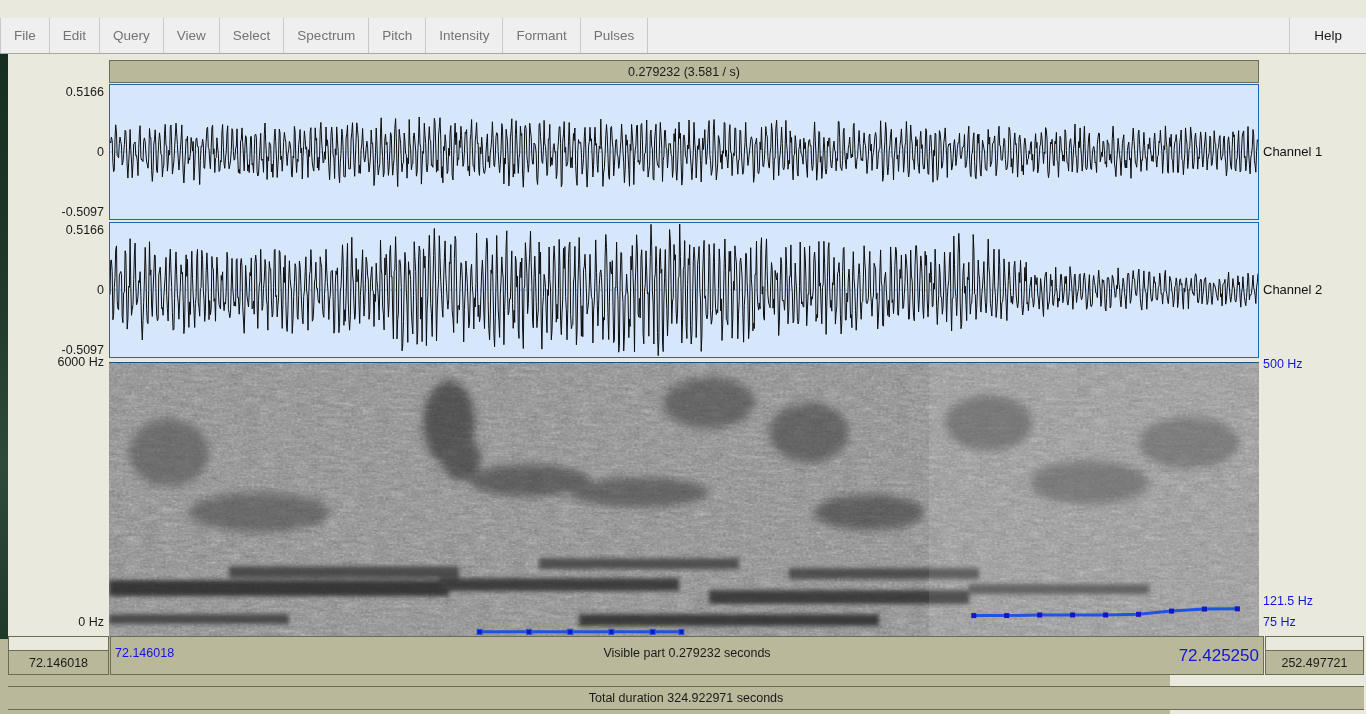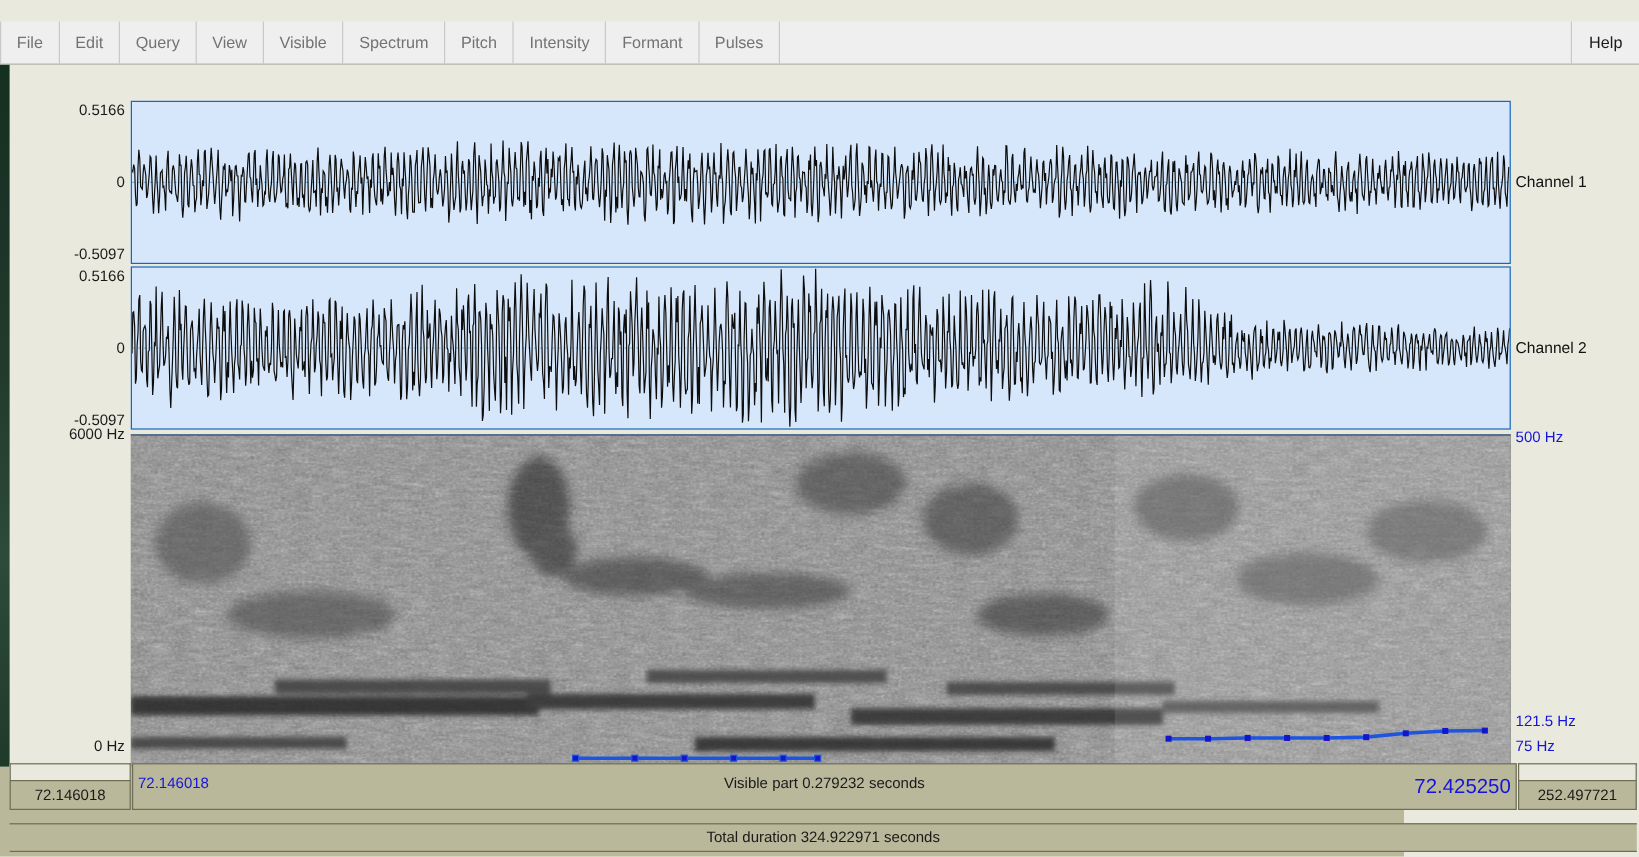--- a/index.html
+++ b/index.html
@@ -63,21 +63,21 @@
     padding: 0 13px;
     font-size: 13.5px; color: #737373;
     border-right: 1px solid #c9c9c9;
     cursor: default;
     white-space: nowrap;
   }
   .menu-item:first-child { border-left: 1px solid #c9c9c9; }
   .menu-spacer { flex: 1 1 auto; }
   .menu-help {
     display: flex; align-items: center; justify-content: center;
-    padding: 0 14px;
+    padding: 0 24px;
     font-size: 13.5px; color: #1c1c1c;
     border-left: 1px solid #c9c9c9;
     cursor: default;
   }
 
   
   .editor {
     position: absolute; left: 0; top: 54px;
     width: 1366px; height: 585px;
     background: #e9e9dd;
@@ -210,34 +210,35 @@
 <body>
 
 <div id="app">
 
 
   <div class="menubar">
     <div class="menu-item">File</div>
     <div class="menu-item">Edit</div>
     <div class="menu-item">Query</div>
     <div class="menu-item">View</div>
-    <div class="menu-item">Visible</div>
+    <div class="menu-item">Select</div>
     <div class="menu-item">Spectrum</div>
     <div class="menu-item">Pitch</div>
     <div class="menu-item">Intensity</div>
     <div class="menu-item">Formant</div>
     <div class="menu-item">Pulses</div>
     <div class="menu-spacer"></div>
     <div class="menu-help">Help</div>
   </div>
 
   <div class="editor">
 
     <div class="leftstripe"></div>
 
+    <div class="timehead">0.279232 (3.581  / s)</div>
 
     <div class="ylab" style="left:0; top:31px;">0.5166</div>
     <div class="ylab" style="left:0; top:91px;">0</div>
     <div class="ylab" style="left:0; top:151px;">-0.5097</div>
 
     <div class="wave" id="wave1">
       <svg viewBox="0 0 1148 134" preserveAspectRatio="none">
         <line x1="0" y1="67" x2="1148" y2="67" stroke="#6fb7e8" stroke-width="1" stroke-dasharray="2,3"></line>
         <path id="w1" fill="none" stroke="#0d0d0d" stroke-width="1" d="M0.0 56.4L0.7 58.0L1.4 52.1L2.2 55.6L2.9 77.2L3.6 86.7L4.3 84.9L5.0 54.3L5.7 39.8L6.5 47.9L7.2 70.4L7.9 71.7L8.6 72.7L9.3 58.5L10.0 52.0L10.8 56.6L11.5 61.0L12.2 80.0L12.9 77.4L13.6 69.4L14.4 59.7L15.1 45.2L15.8 46.4L16.5 62.5L17.2 81.0L17.9 93.1L18.7 77.2L19.4 64.8L20.1 44.5L20.8 65.3L21.5 76.0L22.2 92.7L23.0 78.7L23.7 59.1L24.4 58.3L25.1 57.0L25.8 70.8L26.5 70.2L27.3 76.5L28.0 90.6L28.7 63.6L29.4 48.2L30.1 40.7L30.9 72.4L31.6 75.0L32.3 74.7L33.0 76.6L33.7 56.2L34.4 52.9L35.2 56.9L35.9 68.1L36.6 76.9L37.3 79.2L38.0 83.2L38.7 73.6L39.5 43.5L40.2 52.6L40.9 52.7L41.6 85.5L42.3 96.4L43.0 87.1L43.8 59.1L44.5 54.3L45.2 44.8L45.9 61.9L46.6 85.4L47.4 87.7L48.1 69.5L48.8 56.5L49.5 47.8L50.2 54.4L50.9 69.4L51.7 69.8L52.4 91.9L53.1 83.3L53.8 80.1L54.5 49.3L55.2 39.4L56.0 60.4L56.7 60.9L57.4 86.1L58.1 78.4L58.8 65.2L59.6 70.1L60.3 41.8L61.0 40.0L61.7 60.9L62.4 89.1L63.1 83.3L63.9 76.0L64.6 63.6L65.3 51.3L66.0 38.2L66.7 48.9L67.4 59.4L68.2 73.6L68.9 85.0L69.6 76.4L70.3 65.2L71.0 55.7L71.8 39.9L72.5 65.9L73.2 88.2L73.9 98.0L74.6 83.1L75.3 70.1L76.1 54.2L76.8 55.4L77.5 51.2L78.2 78.6L78.9 72.8L79.6 75.1L80.4 68.3L81.1 52.5L81.8 57.0L82.5 66.1L83.2 56.5L83.9 95.2L84.7 81.4L85.4 63.5L86.1 53.6L86.8 53.0L87.5 61.5L88.3 61.6L89.0 83.0L89.7 99.6L90.4 75.4L91.1 61.3L91.8 61.7L92.6 54.2L93.3 58.6L94.0 83.0L94.7 83.4L95.4 68.9L96.1 57.7L96.9 43.8L97.6 42.2L98.3 62.3L99.0 64.0L99.7 76.2L100.4 83.8L101.2 63.2L101.9 42.9L102.6 40.1L103.3 69.1L104.0 63.7L104.8 87.5L105.5 73.3L106.2 72.6L106.9 52.8L107.6 61.9L108.3 68.4L109.1 86.5L109.8 85.4L110.5 75.5L111.2 77.0L111.9 48.0L112.6 39.5L113.4 62.6L114.1 79.0L114.8 83.3L115.5 72.8L116.2 67.6L117.0 47.4L117.7 40.8L118.4 75.7L119.1 83.8L119.8 80.5L120.5 76.0L121.3 65.5L122.0 43.7L122.7 45.9L123.4 66.5L124.1 75.2L124.8 74.2L125.6 64.0L126.3 61.0L127.0 43.8L127.7 70.6L128.4 87.6L129.2 84.2L129.9 88.6L130.6 56.0L131.3 54.9L132.0 42.9L132.7 57.6L133.5 72.1L134.2 85.9L134.9 62.2L135.6 50.7L136.3 52.5L137.0 68.7L137.8 86.1L138.5 79.8L139.2 87.5L139.9 72.6L140.6 51.7L141.3 51.4L142.1 79.8L142.8 78.3L143.5 87.9L144.2 69.6L144.9 50.1L145.7 49.1L146.4 52.4L147.1 86.9L147.8 91.0L148.5 89.7L149.2 75.5L150.0 61.6L150.7 48.3L151.4 75.3L152.1 74.9L152.8 74.1L153.5 87.3L154.3 49.5L155.0 38.0L155.7 56.3L156.4 69.2L157.1 94.5L157.9 71.8L158.6 75.9L159.3 57.5L160.0 58.6L160.7 60.7L161.4 86.9L162.2 79.0L162.9 92.3L163.6 74.6L164.3 52.5L165.0 44.0L165.7 56.2L166.5 74.0L167.2 92.5L167.9 80.6L168.6 69.2L169.3 44.1L170.0 48.0L170.8 74.7L171.5 71.2L172.2 86.2L172.9 74.7L173.6 57.4L174.4 47.4L175.1 53.3L175.8 57.1L176.5 71.3L177.2 80.5L177.9 69.3L178.7 64.9L179.4 56.3L180.1 58.9L180.8 64.8L181.5 89.1L182.2 92.1L183.0 71.2L183.7 73.1L184.4 41.3L185.1 46.5L185.8 72.0L186.6 87.5L187.3 74.1L188.0 76.6L188.7 59.7L189.4 53.5L190.1 44.5L190.9 68.0L191.6 63.0L192.3 94.0L193.0 71.3L193.7 60.5L194.4 45.9L195.2 54.6L195.9 64.3L196.6 61.9L197.3 73.7L198.0 92.4L198.7 64.7L199.5 71.4L200.2 46.9L200.9 42.7L201.6 67.2L202.3 78.0L203.1 83.3L203.8 86.1L204.5 70.8L205.2 42.8L205.9 55.4L206.6 53.1L207.4 83.0L208.1 72.4L208.8 85.3L209.5 74.5L210.2 45.2L210.9 37.4L211.7 57.0L212.4 65.9L213.1 78.0L213.8 77.3L214.5 66.8L215.3 74.3L216.0 42.0L216.7 60.8L217.4 54.8L218.1 63.6L218.8 81.1L219.6 94.8L220.3 78.5L221.0 49.4L221.7 42.1L222.4 51.2L223.1 69.9L223.9 72.9L224.6 93.5L225.3 63.8L226.0 70.1L226.7 41.9L227.4 54.2L228.2 66.4L228.9 89.4L229.6 97.7L230.3 77.6L231.0 68.5L231.8 44.1L232.5 49.4L233.2 65.4L233.9 91.7L234.6 91.8L235.3 91.8L236.1 53.0L236.8 48.7L237.5 40.1L238.2 71.5L238.9 84.0L239.6 83.9L240.4 83.7L241.1 54.2L241.8 47.4L242.5 37.7L243.2 56.0L243.9 77.8L244.7 91.3L245.4 72.0L246.1 54.0L246.8 37.8L247.5 44.5L248.3 53.4L249.0 88.2L249.7 80.0L250.4 88.4L251.1 64.7L251.8 59.0L252.6 43.5L253.3 61.1L254.0 73.0L254.7 77.0L255.4 73.2L256.1 63.2L256.9 56.2L257.6 62.2L258.3 76.1L259.0 87.0L259.7 81.8L260.5 71.8L261.2 45.0L261.9 58.5L262.6 57.8L263.3 73.9L264.0 100.5L264.8 90.1L265.5 67.5L266.2 43.0L266.9 58.0L267.6 79.6L268.3 90.0L269.1 83.1L269.8 78.7L270.5 48.3L271.2 32.8L271.9 60.0L272.6 71.4L273.4 92.0L274.1 88.2L274.8 55.1L275.5 49.1L276.2 59.7L277.0 57.2L277.7 75.7L278.4 90.4L279.1 82.8L279.8 66.7L280.5 47.7L281.3 50.1L282.0 75.6L282.7 90.2L283.4 81.4L284.1 73.7L284.8 43.7L285.6 33.6L286.3 52.6L287.0 82.6L287.7 101.6L288.4 73.9L289.2 44.3L289.9 51.7L290.6 58.2L291.3 74.7L292.0 86.8L292.7 78.8L293.5 77.8L294.2 48.0L294.9 55.9L295.6 68.9L296.3 69.6L297.0 93.2L297.8 72.8L298.5 78.7L299.2 34.5L299.9 57.8L300.6 63.4L301.4 84.7L302.1 79.7L302.8 78.7L303.5 50.6L304.2 47.9L304.9 56.0L305.7 66.1L306.4 91.2L307.1 87.7L307.8 67.0L308.5 53.7L309.2 32.0L310.0 58.7L310.7 62.4L311.4 99.1L312.1 81.3L312.8 66.4L313.5 68.4L314.3 38.2L315.0 50.5L315.7 58.4L316.4 82.5L317.1 87.0L317.9 79.0L318.6 53.8L319.3 41.6L320.0 55.0L320.7 55.8L321.4 80.5L322.2 79.8L322.9 82.3L323.6 57.9L324.3 33.4L325.0 37.2L325.7 58.9L326.5 87.2L327.2 74.9L327.9 85.8L328.6 50.1L329.3 42.2L330.0 32.7L330.8 54.2L331.5 92.5L332.2 81.6L332.9 97.8L333.6 61.6L334.4 65.5L335.1 49.7L335.8 56.8L336.5 71.7L337.2 88.5L337.9 86.1L338.7 63.2L339.4 70.6L340.1 47.2L340.8 40.6L341.5 65.3L342.2 90.6L343.0 94.9L343.7 70.6L344.4 53.5L345.1 38.2L345.8 59.6L346.6 47.6L347.3 80.5L348.0 73.0L348.7 74.3L349.4 55.7L350.1 62.6L350.9 41.3L351.6 50.4L352.3 66.6L353.0 81.4L353.7 78.8L354.4 67.2L355.2 47.1L355.9 48.4L356.6 44.6L357.3 66.7L358.0 85.8L358.8 81.1L359.5 91.0L360.2 55.4L360.9 48.6L361.6 34.5L362.3 61.3L363.1 81.1L363.8 81.4L364.5 86.9L365.2 56.5L365.9 49.0L366.6 37.6L367.4 58.4L368.1 58.0L368.8 85.4L369.5 90.4L370.2 62.2L370.9 68.8L371.7 52.3L372.4 62.1L373.1 80.6L373.8 87.2L374.5 88.5L375.3 84.1L376.0 67.3L376.7 56.3L377.4 48.9L378.1 76.8L378.8 71.2L379.6 82.7L380.3 67.3L381.0 62.8L381.7 53.6L382.4 36.8L383.1 53.6L383.9 80.2L384.6 81.7L385.3 70.1L386.0 51.7L386.7 47.7L387.5 48.9L388.2 66.7L388.9 79.4L389.6 87.7L390.3 79.4L391.0 65.9L391.8 38.6L392.5 43.1L393.2 71.5L393.9 98.9L394.6 73.1L395.3 79.0L396.1 44.3L396.8 50.7L397.5 56.8L398.2 76.3L398.9 100.9L399.6 86.0L400.4 51.9L401.1 45.7L401.8 33.8L402.5 60.1L403.2 92.1L404.0 79.0L404.7 88.7L405.4 49.4L406.1 35.7L406.8 54.6L407.5 72.2L408.3 88.3L409.0 73.3L409.7 68.3L410.4 41.1L411.1 50.5L411.8 48.6L412.6 89.4L413.3 102.2L414.0 84.6L414.7 43.3L415.4 40.4L416.1 43.9L416.9 70.9L417.6 78.2L418.3 87.2L419.0 78.1L419.7 38.2L420.5 45.9L421.2 52.1L421.9 71.5L422.6 79.0L423.3 79.1L424.0 58.0L424.8 59.0L425.5 61.9L426.2 68.3L426.9 94.6L427.6 99.5L428.3 82.1L429.1 39.7L429.8 38.3L430.5 51.5L431.2 61.9L431.9 76.3L432.7 78.4L433.4 65.2L434.1 35.4L434.8 58.9L435.5 61.3L436.2 72.6L437.0 90.5L437.7 85.5L438.4 53.9L439.1 54.5L439.8 39.4L440.5 81.5L441.3 72.5L442.0 80.1L442.7 73.1L443.4 61.4L444.1 58.6L444.9 67.3L445.6 66.6L446.3 93.6L447.0 88.8L447.7 65.7L448.4 56.8L449.2 42.0L449.9 41.6L450.6 58.4L451.3 101.7L452.0 99.2L452.7 57.3L453.5 48.6L454.2 36.6L454.9 67.4L455.6 62.0L456.3 81.3L457.0 80.3L457.8 76.5L458.5 56.6L459.2 37.5L459.9 60.6L460.6 82.5L461.4 72.6L462.1 82.9L462.8 61.3L463.5 48.5L464.2 55.6L464.9 43.0L465.7 80.7L466.4 94.3L467.1 100.3L467.8 65.1L468.5 54.6L469.2 58.1L470.0 57.6L470.7 57.1L471.4 67.6L472.1 89.1L472.8 82.4L473.5 73.5L474.3 51.8L475.0 42.4L475.7 61.0L476.4 86.0L477.1 102.1L477.9 84.0L478.6 61.1L479.3 56.8L480.0 42.3L480.7 56.1L481.4 53.8L482.2 71.7L482.9 92.0L483.6 80.5L484.3 57.3L485.0 42.2L485.7 60.3L486.5 58.6L487.2 79.4L487.9 87.3L488.6 69.3L489.3 61.0L490.1 63.9L490.8 34.1L491.5 60.6L492.2 67.0L492.9 101.4L493.6 88.1L494.4 82.6L495.1 68.1L495.8 50.6L496.5 39.5L497.2 49.9L497.9 68.8L498.7 90.9L499.4 94.3L500.1 65.0L500.8 42.6L501.5 41.5L502.3 56.1L503.0 62.7L503.7 90.8L504.4 80.4L505.1 67.7L505.8 54.8L506.6 54.5L507.3 69.7L508.0 71.5L508.7 83.4L509.4 78.9L510.1 67.5L510.9 55.5L511.6 39.0L512.3 53.1L513.0 66.9L513.7 77.8L514.4 97.7L515.2 84.2L515.9 49.7L516.6 60.2L517.3 54.9L518.0 68.7L518.8 84.3L519.5 101.2L520.2 59.3L520.9 65.5L521.6 39.4L522.3 49.9L523.1 62.4L523.8 99.6L524.5 75.4L525.2 65.1L525.9 60.4L526.6 41.0L527.4 40.0L528.1 77.1L528.8 75.1L529.5 79.4L530.2 76.0L531.0 40.1L531.7 38.5L532.4 54.7L533.1 84.9L533.8 86.2L534.5 68.6L535.3 68.1L536.0 57.9L536.7 35.0L537.4 73.0L538.1 92.1L538.8 86.1L539.6 80.6L540.3 48.4L541.0 45.0L541.7 61.2L542.4 63.6L543.1 93.4L543.9 95.1L544.6 55.2L545.3 46.6L546.0 39.2L546.7 73.0L547.5 80.2L548.2 80.1L548.9 82.6L549.6 56.2L550.3 37.4L551.0 49.2L551.8 63.6L552.5 96.5L553.2 75.5L553.9 71.3L554.6 45.9L555.3 45.0L556.1 62.4L556.8 65.0L557.5 83.0L558.2 72.6L558.9 58.4L559.6 59.0L560.4 58.6L561.1 69.4L561.8 71.3L562.5 92.4L563.2 84.4L564.0 48.7L564.7 56.4L565.4 43.7L566.1 85.9L566.8 95.2L567.5 81.8L568.3 61.4L569.0 37.1L569.7 53.4L570.4 48.3L571.1 77.3L571.8 100.1L572.6 91.9L573.3 53.0L574.0 49.9L574.7 55.2L575.4 70.1L576.2 72.7L576.9 78.6L577.6 60.0L578.3 63.9L579.0 35.0L579.7 58.7L580.5 72.1L581.2 81.9L581.9 94.7L582.6 82.1L583.3 66.0L584.0 37.4L584.8 58.0L585.5 67.2L586.2 93.0L586.9 77.4L587.6 60.8L588.3 64.4L589.1 53.5L589.8 62.0L590.5 75.4L591.2 97.0L591.9 75.1L592.7 53.1L593.4 64.5L594.1 56.8L594.8 44.6L595.5 66.9L596.2 79.3L597.0 70.3L597.7 58.3L598.4 43.1L599.1 35.6L599.8 69.4L600.5 75.5L601.3 90.3L602.0 86.7L602.7 80.1L603.4 44.3L604.1 34.5L604.9 59.0L605.6 76.0L606.3 94.9L607.0 88.1L607.7 78.4L608.4 50.6L609.2 53.5L609.9 61.0L610.6 77.3L611.3 69.5L612.0 84.1L612.7 65.8L613.5 68.3L614.2 37.4L614.9 38.0L615.6 71.5L616.3 65.2L617.0 73.2L617.8 83.0L618.5 71.1L619.2 47.9L619.9 39.7L620.6 65.9L621.4 68.9L622.1 90.6L622.8 74.7L623.5 67.9L624.2 70.7L624.9 42.9L625.7 43.3L626.4 69.4L627.1 78.0L627.8 89.2L628.5 75.3L629.2 75.2L630.0 45.1L630.7 46.2L631.4 67.8L632.1 80.2L632.8 89.3L633.6 85.5L634.3 68.0L635.0 57.5L635.7 37.4L636.4 59.0L637.1 66.1L637.9 80.5L638.6 75.1L639.3 68.0L640.0 61.9L640.7 54.5L641.4 51.8L642.2 55.0L642.9 73.4L643.6 97.3L644.3 91.0L645.0 59.8L645.8 56.9L646.5 53.2L647.2 64.3L647.9 86.8L648.6 88.7L649.3 85.3L650.1 56.9L650.8 64.8L651.5 42.3L652.2 62.6L652.9 81.3L653.6 81.8L654.4 74.3L655.1 60.1L655.8 41.6L656.5 49.4L657.2 51.1L657.9 71.6L658.7 81.6L659.4 83.1L660.1 67.9L660.8 62.8L661.5 38.3L662.3 46.7L663.0 75.6L663.7 94.9L664.4 73.6L665.1 73.4L665.8 43.9L666.6 35.2L667.3 52.3L668.0 70.4L668.7 90.6L669.4 75.1L670.1 69.4L670.9 58.8L671.6 42.0L672.3 58.5L673.0 82.1L673.7 84.7L674.5 81.6L675.2 59.2L675.9 35.4L676.6 58.8L677.3 66.1L678.0 84.2L678.8 75.4L679.5 78.6L680.2 45.9L680.9 57.5L681.6 52.5L682.3 78.8L683.1 94.8L683.8 70.7L684.5 69.3L685.2 50.6L685.9 57.3L686.6 71.0L687.4 87.9L688.1 91.1L688.8 64.6L689.5 61.4L690.2 54.4L691.0 68.1L691.7 69.1L692.4 73.2L693.1 79.2L693.8 53.1L694.5 63.6L695.3 57.5L696.0 72.8L696.7 84.2L697.4 92.4L698.1 63.4L698.8 55.7L699.6 54.5L700.3 60.9L701.0 60.5L701.7 80.6L702.4 85.6L703.2 79.5L703.9 52.1L704.6 36.9L705.3 55.8L706.0 69.0L706.7 95.2L707.5 82.9L708.2 68.5L708.9 46.4L709.6 47.6L710.3 77.2L711.0 71.5L711.8 93.5L712.5 84.0L713.2 67.3L713.9 52.4L714.6 62.0L715.3 83.8L716.1 89.1L716.8 83.6L717.5 56.1L718.2 61.3L718.9 53.0L719.7 53.2L720.4 72.3L721.1 81.3L721.8 83.0L722.5 74.2L723.2 62.8L724.0 56.1L724.7 65.3L725.4 66.9L726.1 85.8L726.8 73.5L727.5 75.6L728.3 36.4L729.0 36.6L729.7 52.2L730.4 81.4L731.1 83.5L731.8 85.5L732.6 75.6L733.3 47.0L734.0 43.3L734.7 66.6L735.4 76.0L736.2 83.8L736.9 68.2L737.6 74.1L738.3 63.2L739.0 59.5L739.7 52.1L740.5 66.1L741.2 73.0L741.9 69.1L742.6 72.0L743.3 42.1L744.0 38.3L744.8 63.1L745.5 82.0L746.2 83.7L746.9 74.4L747.6 71.5L748.4 57.4L749.1 45.5L749.8 58.3L750.5 67.2L751.2 75.4L751.9 73.4L752.7 75.9L753.4 58.4L754.1 47.8L754.8 57.9L755.5 60.7L756.2 72.2L757.0 88.5L757.7 79.4L758.4 70.4L759.1 51.0L759.8 49.0L760.5 65.8L761.3 59.2L762.0 85.4L762.7 72.1L763.4 67.6L764.1 62.1L764.9 51.1L765.6 47.5L766.3 52.2L767.0 84.0L767.7 80.0L768.4 68.8L769.2 64.6L769.9 63.1L770.6 35.8L771.3 53.3L772.0 66.5L772.7 96.3L773.5 90.7L774.2 67.8L774.9 56.4L775.6 37.4L776.3 45.2L777.1 79.4L777.8 89.8L778.5 82.5L779.2 65.3L779.9 60.1L780.6 49.5L781.4 44.2L782.1 72.1L782.8 73.7L783.5 94.9L784.2 72.8L784.9 65.2L785.7 52.8L786.4 52.5L787.1 74.1L787.8 70.0L788.5 86.3L789.3 69.7L790.0 60.4L790.7 54.5L791.4 43.9L792.1 59.1L792.8 64.3L793.6 87.2L794.3 77.0L795.0 60.7L795.7 57.2L796.4 36.5L797.1 53.5L797.9 83.7L798.6 92.0L799.3 86.9L800.0 58.0L800.7 40.0L801.4 52.2L802.2 58.9L802.9 75.1L803.6 74.8L804.3 84.5L805.0 67.7L805.8 51.7L806.5 61.0L807.2 54.7L807.9 77.5L808.6 82.6L809.3 88.3L810.1 53.4L810.8 46.3L811.5 63.5L812.2 59.7L812.9 79.0L813.6 84.0L814.4 83.6L815.1 66.4L815.8 43.7L816.5 45.4L817.2 72.7L818.0 88.6L818.7 89.4L819.4 66.8L820.1 50.2L820.8 50.1L821.5 62.6L822.3 76.3L823.0 97.2L823.7 65.3L824.4 70.7L825.1 48.1L825.8 48.9L826.6 82.0L827.3 95.2L828.0 90.6L828.7 74.1L829.4 45.6L830.1 48.1L830.9 56.7L831.6 83.3L832.3 81.9L833.0 75.5L833.7 58.9L834.5 51.9L835.2 42.9L835.9 57.4L836.6 70.7L837.3 92.5L838.0 62.2L838.8 59.1L839.5 60.0L840.2 58.1L840.9 68.6L841.6 85.1L842.3 82.4L843.1 72.5L843.8 59.3L844.5 54.6L845.2 63.0L845.9 80.5L846.7 73.7L847.4 63.4L848.1 57.6L848.8 57.7L849.5 48.1L850.2 69.6L851.0 73.7L851.7 70.4L852.4 62.3L853.1 62.3L853.8 61.0L854.5 49.5L855.3 82.5L856.0 82.1L856.7 76.6L857.4 67.9L858.1 49.9L858.8 41.2L859.6 74.1L860.3 89.3L861.0 91.6L861.7 69.2L862.4 67.9L863.2 53.7L863.9 47.8L864.6 76.6L865.3 91.1L866.0 93.8L866.7 78.7L867.5 49.5L868.2 58.2L868.9 49.0L869.6 72.0L870.3 86.0L871.0 91.1L871.8 74.2L872.5 55.2L873.2 58.9L873.9 63.3L874.6 67.0L875.3 83.3L876.1 84.8L876.8 85.6L877.5 65.0L878.2 44.4L878.9 59.2L879.7 52.2L880.4 81.8L881.1 79.3L881.8 76.2L882.5 58.5L883.2 58.2L884.0 55.8L884.7 50.9L885.4 69.1L886.1 90.7L886.8 83.8L887.5 72.6L888.3 50.1L889.0 41.2L889.7 60.2L890.4 61.1L891.1 74.5L891.9 75.5L892.6 73.0L893.3 62.4L894.0 53.4L894.7 54.8L895.4 74.4L896.2 84.9L896.9 84.0L897.6 80.1L898.3 67.0L899.0 42.3L899.7 44.1L900.5 56.0L901.2 81.9L901.9 73.6L902.6 88.2L903.3 77.0L904.0 56.8L904.8 47.9L905.5 59.5L906.2 58.7L906.9 73.8L907.6 92.1L908.4 74.9L909.1 53.1L909.8 50.2L910.5 57.4L911.2 68.4L911.9 86.2L912.7 80.2L913.4 89.9L914.1 60.1L914.8 53.1L915.5 57.6L916.2 68.5L917.0 79.6L917.7 74.7L918.4 73.4L919.1 65.8L919.8 69.1L920.6 58.1L921.3 56.6L922.0 75.2L922.7 69.4L923.4 86.4L924.1 83.6L924.9 58.8L925.6 48.7L926.3 63.2L927.0 57.4L927.7 87.9L928.4 84.6L929.2 72.5L929.9 61.2L930.6 59.1L931.3 47.6L932.0 53.2L932.8 66.8L933.5 78.6L934.2 67.0L934.9 68.7L935.6 42.6L936.3 44.8L937.1 55.1L937.8 86.2L938.5 92.6L939.2 87.0L939.9 70.8L940.6 57.3L941.4 58.9L942.1 54.3L942.8 68.8L943.5 80.3L944.2 80.7L944.9 56.3L945.7 58.8L946.4 47.4L947.1 75.3L947.8 76.9L948.5 92.3L949.3 70.9L950.0 51.3L950.7 52.8L951.4 65.8L952.1 65.7L952.8 76.1L953.6 70.0L954.3 76.3L955.0 44.8L955.7 47.6L956.4 65.4L957.1 77.8L957.9 78.0L958.6 86.1L959.3 63.8L960.0 55.7L960.7 53.7L961.5 65.5L962.2 86.9L962.9 77.0L963.6 63.5L964.3 58.1L965.0 39.0L965.8 69.1L966.5 73.6L967.2 87.6L967.9 81.7L968.6 56.7L969.3 62.6L970.1 42.9L970.8 62.9L971.5 71.9L972.2 86.1L972.9 78.4L973.6 58.5L974.4 41.1L975.1 62.7L975.8 83.0L976.5 84.7L977.2 82.5L978.0 63.5L978.7 51.9L979.4 48.1L980.1 73.7L980.8 83.8L981.5 84.6L982.3 70.0L983.0 63.7L983.7 61.5L984.4 64.5L985.1 77.9L985.8 77.0L986.6 87.5L987.3 59.5L988.0 53.0L988.7 47.9L989.4 48.6L990.2 76.8L990.9 73.3L991.6 67.3L992.3 71.6L993.0 56.3L993.7 56.5L994.5 66.9L995.2 78.8L995.9 76.7L996.6 82.2L997.3 54.9L998.0 58.4L998.8 58.8L999.5 75.1L1000.2 69.2L1000.9 75.1L1001.6 78.3L1002.3 53.3L1003.1 41.1L1003.8 56.1L1004.5 78.8L1005.2 83.3L1005.9 91.6L1006.7 76.0L1007.4 67.0L1008.1 53.3L1008.8 61.5L1009.5 69.5L1010.2 75.0L1011.0 90.5L1011.7 75.5L1012.4 58.6L1013.1 53.9L1013.8 49.8L1014.5 77.5L1015.3 82.8L1016.0 75.1L1016.7 83.0L1017.4 65.7L1018.1 60.2L1018.8 57.1L1019.6 74.7L1020.3 73.4L1021.0 93.3L1021.7 65.9L1022.4 56.3L1023.2 43.2L1023.9 53.9L1024.6 64.4L1025.3 77.1L1026.0 79.3L1026.7 82.2L1027.5 68.9L1028.2 48.4L1028.9 45.2L1029.6 59.2L1030.3 70.6L1031.0 86.4L1031.8 74.7L1032.5 75.2L1033.2 62.7L1033.9 47.4L1034.6 60.4L1035.4 73.0L1036.1 72.7L1036.8 85.4L1037.5 70.7L1038.2 59.2L1038.9 63.8L1039.7 52.8L1040.4 64.9L1041.1 69.8L1041.8 76.1L1042.5 70.7L1043.2 76.6L1044.0 55.1L1044.7 48.1L1045.4 59.8L1046.1 74.7L1046.8 82.1L1047.5 71.7L1048.3 70.4L1049.0 56.2L1049.7 57.9L1050.4 45.3L1051.1 57.5L1051.9 66.6L1052.6 88.3L1053.3 76.3L1054.0 60.6L1054.7 64.8L1055.4 40.9L1056.2 55.8L1056.9 62.5L1057.6 86.7L1058.3 88.2L1059.0 63.7L1059.7 52.6L1060.5 61.4L1061.2 49.2L1061.9 73.7L1062.6 75.7L1063.3 87.4L1064.1 64.3L1064.8 57.4L1065.5 55.7L1066.2 49.6L1066.9 57.2L1067.6 87.4L1068.4 87.4L1069.1 70.2L1069.8 57.4L1070.5 52.4L1071.2 45.0L1071.9 74.2L1072.7 75.3L1073.4 89.7L1074.1 78.0L1074.8 68.6L1075.5 42.9L1076.3 53.3L1077.0 59.1L1077.7 83.5L1078.4 76.5L1079.1 64.6L1079.8 61.5L1080.6 42.0L1081.3 49.1L1082.0 58.9L1082.7 82.9L1083.4 83.9L1084.1 76.1L1084.9 52.7L1085.6 48.0L1086.3 59.8L1087.0 64.1L1087.7 84.1L1088.4 71.9L1089.2 73.7L1089.9 56.8L1090.6 46.9L1091.3 53.0L1092.0 69.5L1092.8 82.0L1093.5 74.3L1094.2 63.9L1094.9 56.1L1095.6 47.1L1096.3 61.6L1097.1 85.0L1097.8 74.5L1098.5 71.1L1099.2 67.4L1099.9 51.0L1100.6 53.2L1101.4 80.6L1102.1 79.7L1102.8 71.5L1103.5 64.7L1104.2 45.7L1105.0 58.0L1105.7 58.8L1106.4 79.0L1107.1 84.4L1107.8 64.4L1108.5 62.6L1109.3 52.7L1110.0 50.6L1110.7 71.7L1111.4 75.2L1112.1 71.8L1112.8 70.0L1113.6 52.9L1114.3 51.0L1115.0 70.8L1115.7 77.8L1116.4 90.9L1117.1 84.1L1117.9 56.2L1118.6 51.8L1119.3 59.4L1120.0 71.6L1120.7 81.4L1121.5 84.3L1122.2 62.6L1122.9 46.8L1123.6 51.8L1124.3 49.8L1125.0 83.1L1125.8 86.0L1126.5 75.0L1127.2 72.9L1127.9 57.8L1128.6 45.6L1129.3 68.1L1130.1 86.9L1130.8 85.7L1131.5 66.0L1132.2 52.1L1132.9 47.8L1133.7 45.9L1134.4 72.7L1135.1 71.2L1135.8 85.8L1136.5 78.4L1137.2 67.9L1138.0 41.5L1138.7 67.9L1139.4 79.3L1140.1 88.9L1140.8 73.1L1141.5 69.3L1142.3 61.8L1143.0 44.5L1143.7 49.5L1144.4 75.8L1145.1 80.0L1145.8 87.2L1146.6 66.7L1147.3 54.8L1148.0 55.3"></path>
       </svg>

